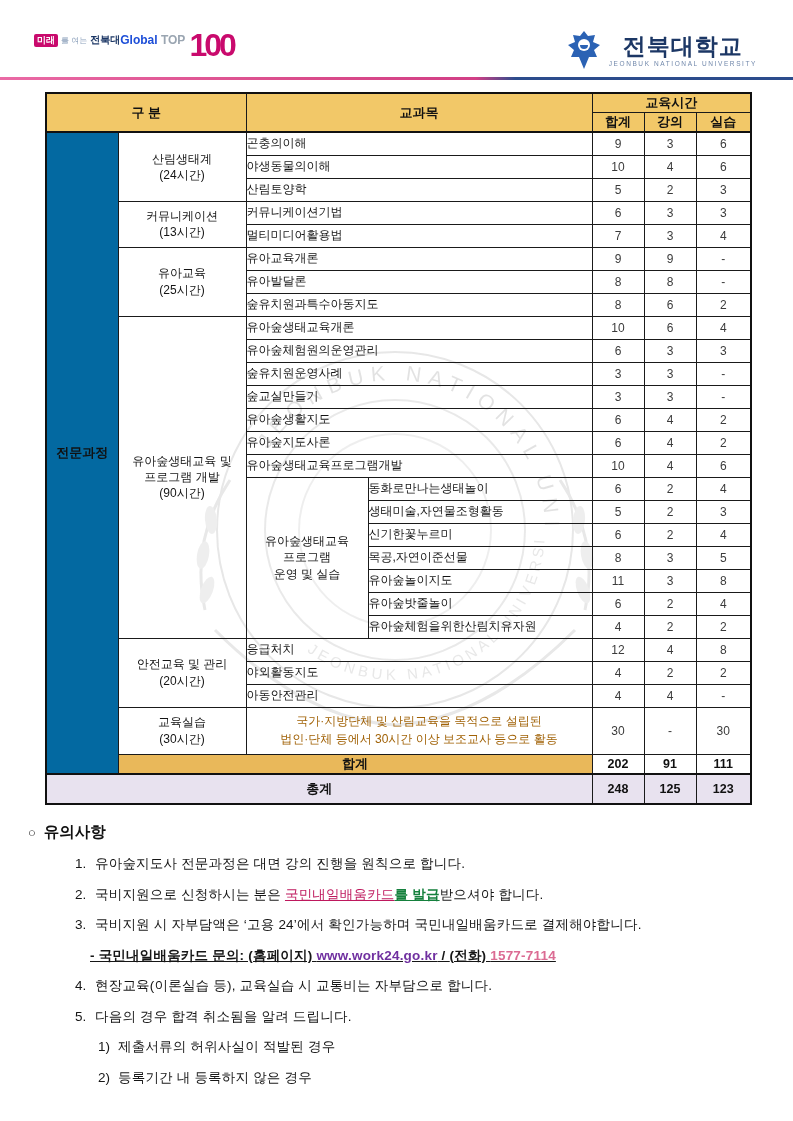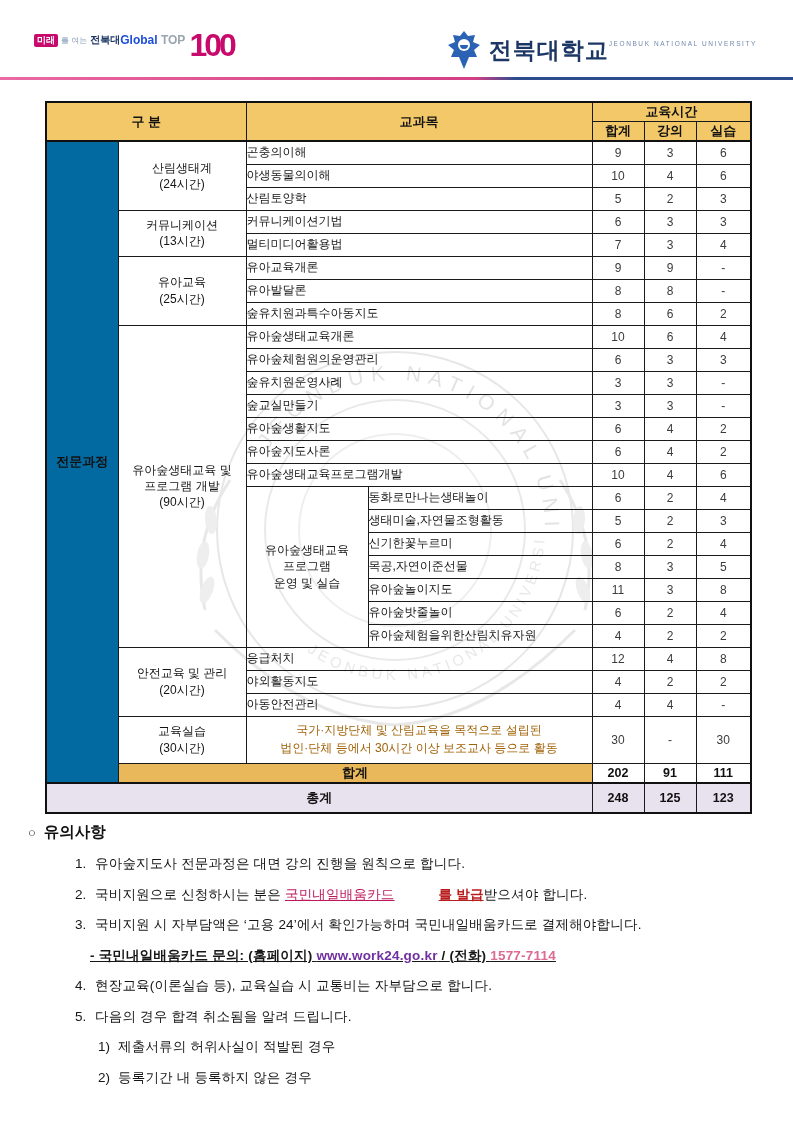--- a/index.html
+++ b/index.html
@@ -11,31 +11,31 @@
   .logo-left .txtcol{display:flex;align-items:flex-end;margin-top:4px;}
   .ll-row1{display:flex;align-items:center;gap:3px;font-size:9px;white-space:nowrap;}
   .ll-tag{background:#c90a6d;color:#fff;font-weight:bold;padding:0 3px;border-radius:2px;font-size:9px;}
   .ll-mid{color:#8fa3bd;font-size:8px;}
   .ll-jbd{color:#1c3765;font-weight:bold;font-size:10px;}
   .ll-row2{font-size:12px;margin-top:1px;white-space:nowrap;}
   .ll-global{color:#1d4ed8;font-weight:bold;}
   .ll-top{color:#9aa5b1;font-weight:bold;}
   .ll-num{color:#c90a6d;font-size:32px;font-weight:800;line-height:34px;margin-left:4px;letter-spacing:-3px;font-style:normal;}
   .logo-right{position:absolute;right:36px;top:30px;display:flex;align-items:center;gap:8px;}
-  .lr-text{display:flex;flex-direction:row;}
+  .lr-text{display:flex;flex-direction:column;align-items:center;}
   .lr-kor{color:#1c3765;font-weight:bold;font-size:23px;letter-spacing:1px;line-height:24px;}
   .lr-eng{color:#7188ab;font-size:6.5px;letter-spacing:1.6px;margin-top:2px;}
   .divider{position:absolute;left:0;top:77px;width:793px;height:3px;
     background:linear-gradient(90deg,#ea6aa5 0%,#d94b8a 40%,#d23f86 60%,#2c4c8c 65%,#2c4c8c 100%);}
 
   
   .watermark{position:absolute;left:145px;top:280px;z-index:0;opacity:.85;}
 
   
-  table.cur{position:absolute;left:45px;top:101px;width:705px;border-collapse:collapse;table-layout:fixed;z-index:1;background:transparent;}
+  table.cur{position:absolute;left:45px;top:92px;width:705px;border-collapse:collapse;table-layout:fixed;z-index:1;background:transparent;}
   table.cur td,table.cur th{border:1px solid #1a1a1a;padding:0;overflow:hidden;}
   table.cur{border:2px solid #111;}
   .hd{background:#f2c868;font-weight:bold;font-size:13px;color:#111;text-align:center;vertical-align:middle;}
   tr.hd-top td{height:18px;}
   tr.hd-bot td{height:17px;}
   .hd-bottomline{border-bottom:2px solid #111 !important;}
   td.cat{background:#0369a1;text-align:center;vertical-align:middle;font-weight:bold;font-size:13px;color:#111;}
   td.grp{background:transparent;text-align:center;vertical-align:middle;font-size:12px;color:#141414;line-height:1.35;}
   td.subj{font-size:12px;color:#141414;padding-left:8px;vertical-align:middle;background:transparent;}
   td.num{font-size:12px;color:#3b3b3b;text-align:center;vertical-align:middle;background:transparent;}
@@ -54,21 +54,21 @@
   .ghours{font-size:12px;}
 
   
   .notes{position:absolute;left:28px;top:822px;width:745px;z-index:1;}
   .notes-title{display:flex;align-items:center;gap:8px;font-size:15.5px;font-weight:bold;color:#111;margin-bottom:10px;}
   .notes-title .circ{font-size:13px;font-weight:normal;}
   .nline{display:flex;margin-left:47px;margin-bottom:9.5px;font-size:13.5px;color:#161616;line-height:21px;}
   .nline .no{width:20px;flex:0 0 20px;}
   .nline .tx{letter-spacing:.2px;}
   .red-u{color:#be185d;font-weight:normal;text-decoration:underline;}
-  .blk-u{color:#b91c1c;font-weight:bold;text-decoration:underline;margin-left:44px;}
+  .blk-u{color:#15803d;font-weight:bold;text-decoration:underline;}
   .contact{margin-left:62px;font-weight:bold;text-decoration:underline;}
   .contact .url{color:#7030a0;}
   .contact .phone{color:#db6b93;}
   .subline{margin-left:70px;}
 </style>
 </head>
 <body>
 
 <div class="page">
 

